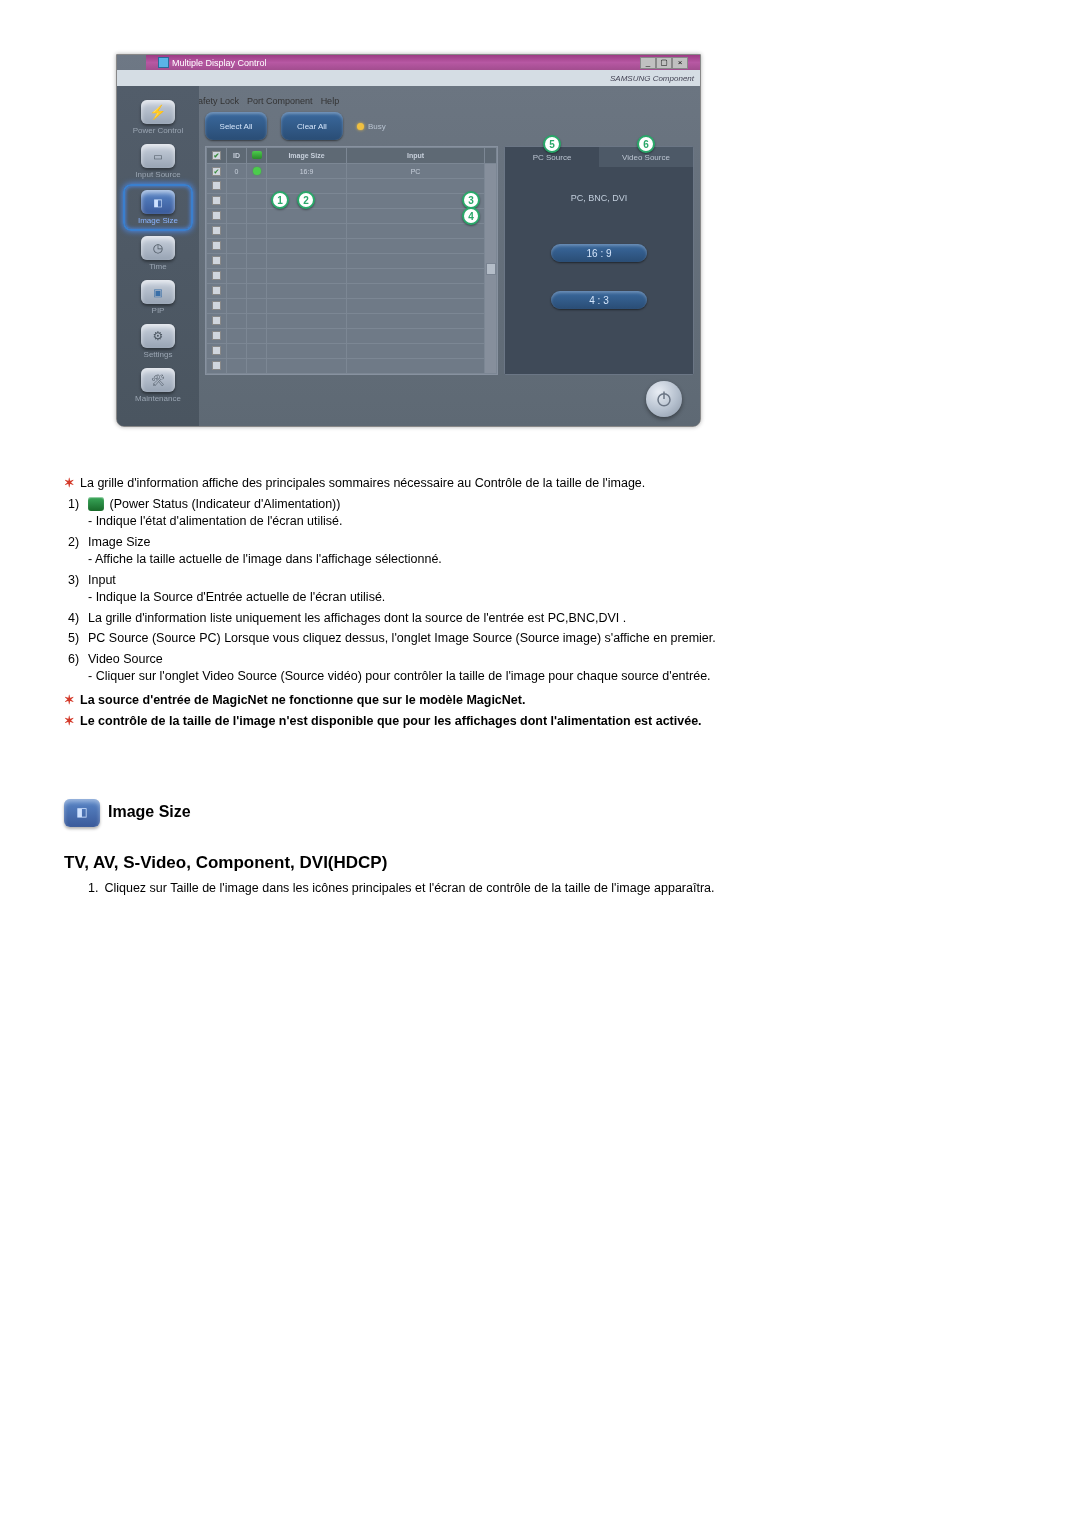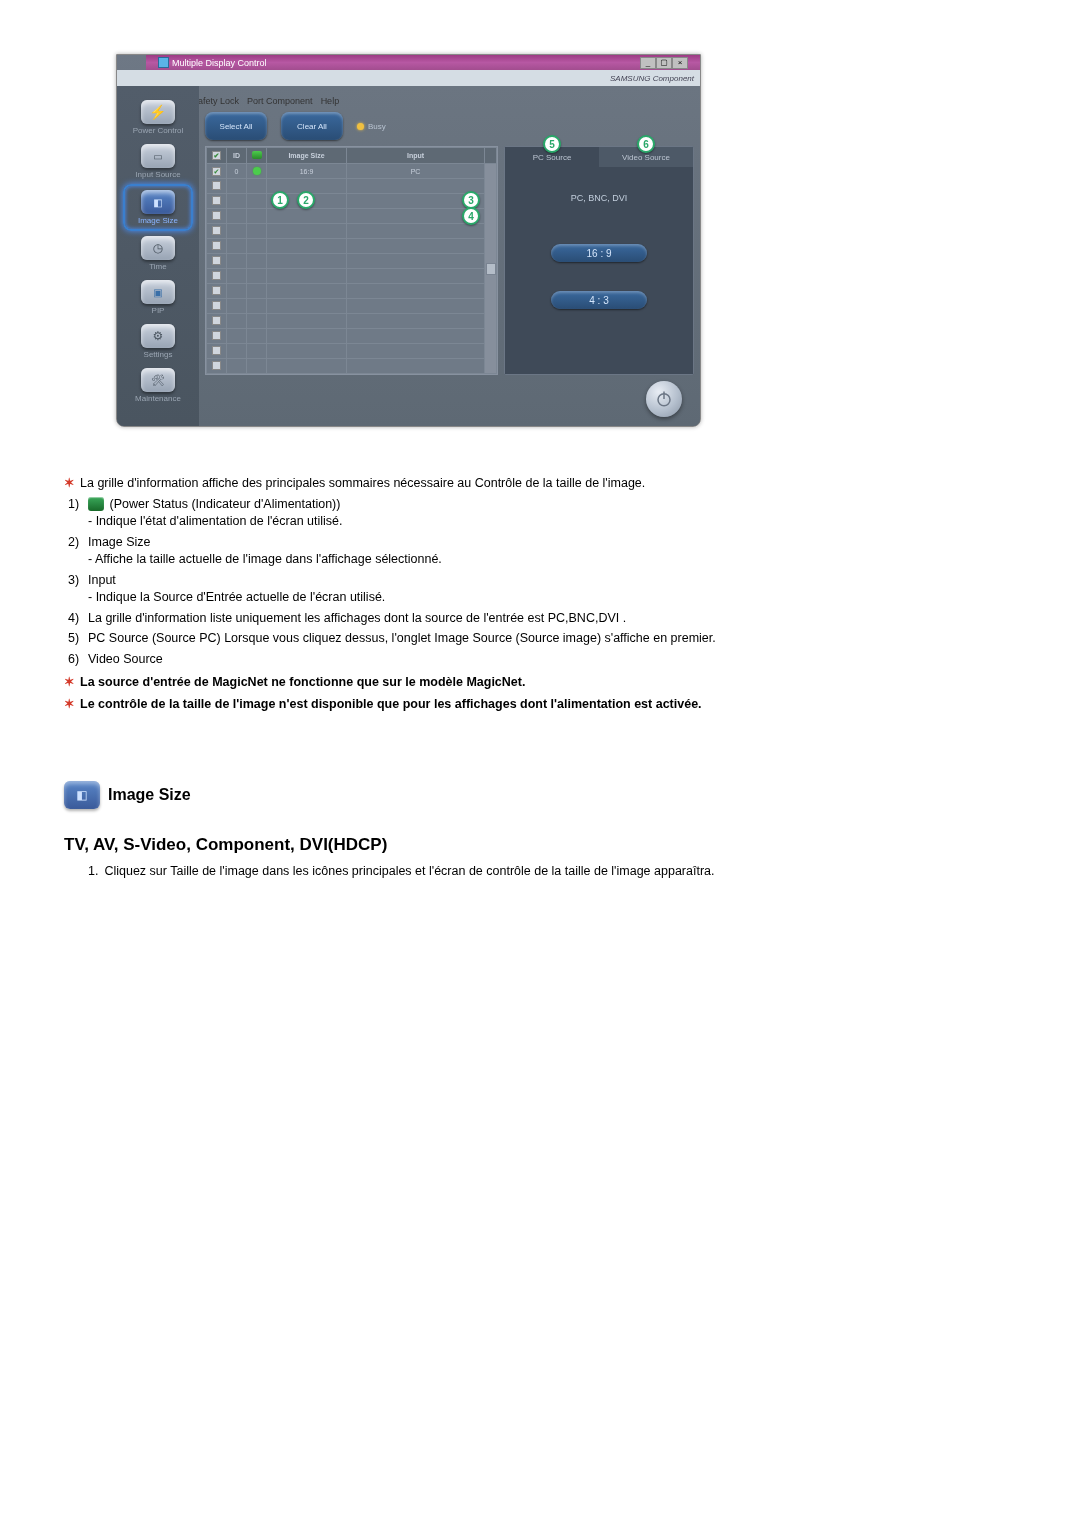--- a/index.html
+++ b/index.html
@@ -458,20 +458,21 @@
       <div class="num-row">
         <span class="num">5)</span>
         <div class="num-content">
           <span>PC Source (Source PC) Lorsque vous cliquez dessus, l'onglet Image Source (Source image) s'affiche en premier.</span><br>
         </div>
       </div>
       <div class="num-row">
         <span class="num">6)</span>
         <div class="num-content">
           <span>Video Source</span><br>
+          <span>- Cliquer sur l'onglet Video Source (Source vidéo) pour contrôler la taille de l'image pour chaque source d'entrée.</span>
         </div>
       </div>
     </div>
 
     <div class="star-line" style="margin-top:6px;">
       <span class="star">✶</span>
       <span class="star-c bold">La source d'entrée de MagicNet ne fonctionne que sur le modèle MagicNet.</span>
     </div>
     <div class="star-line">
       <span class="star">✶</span>

